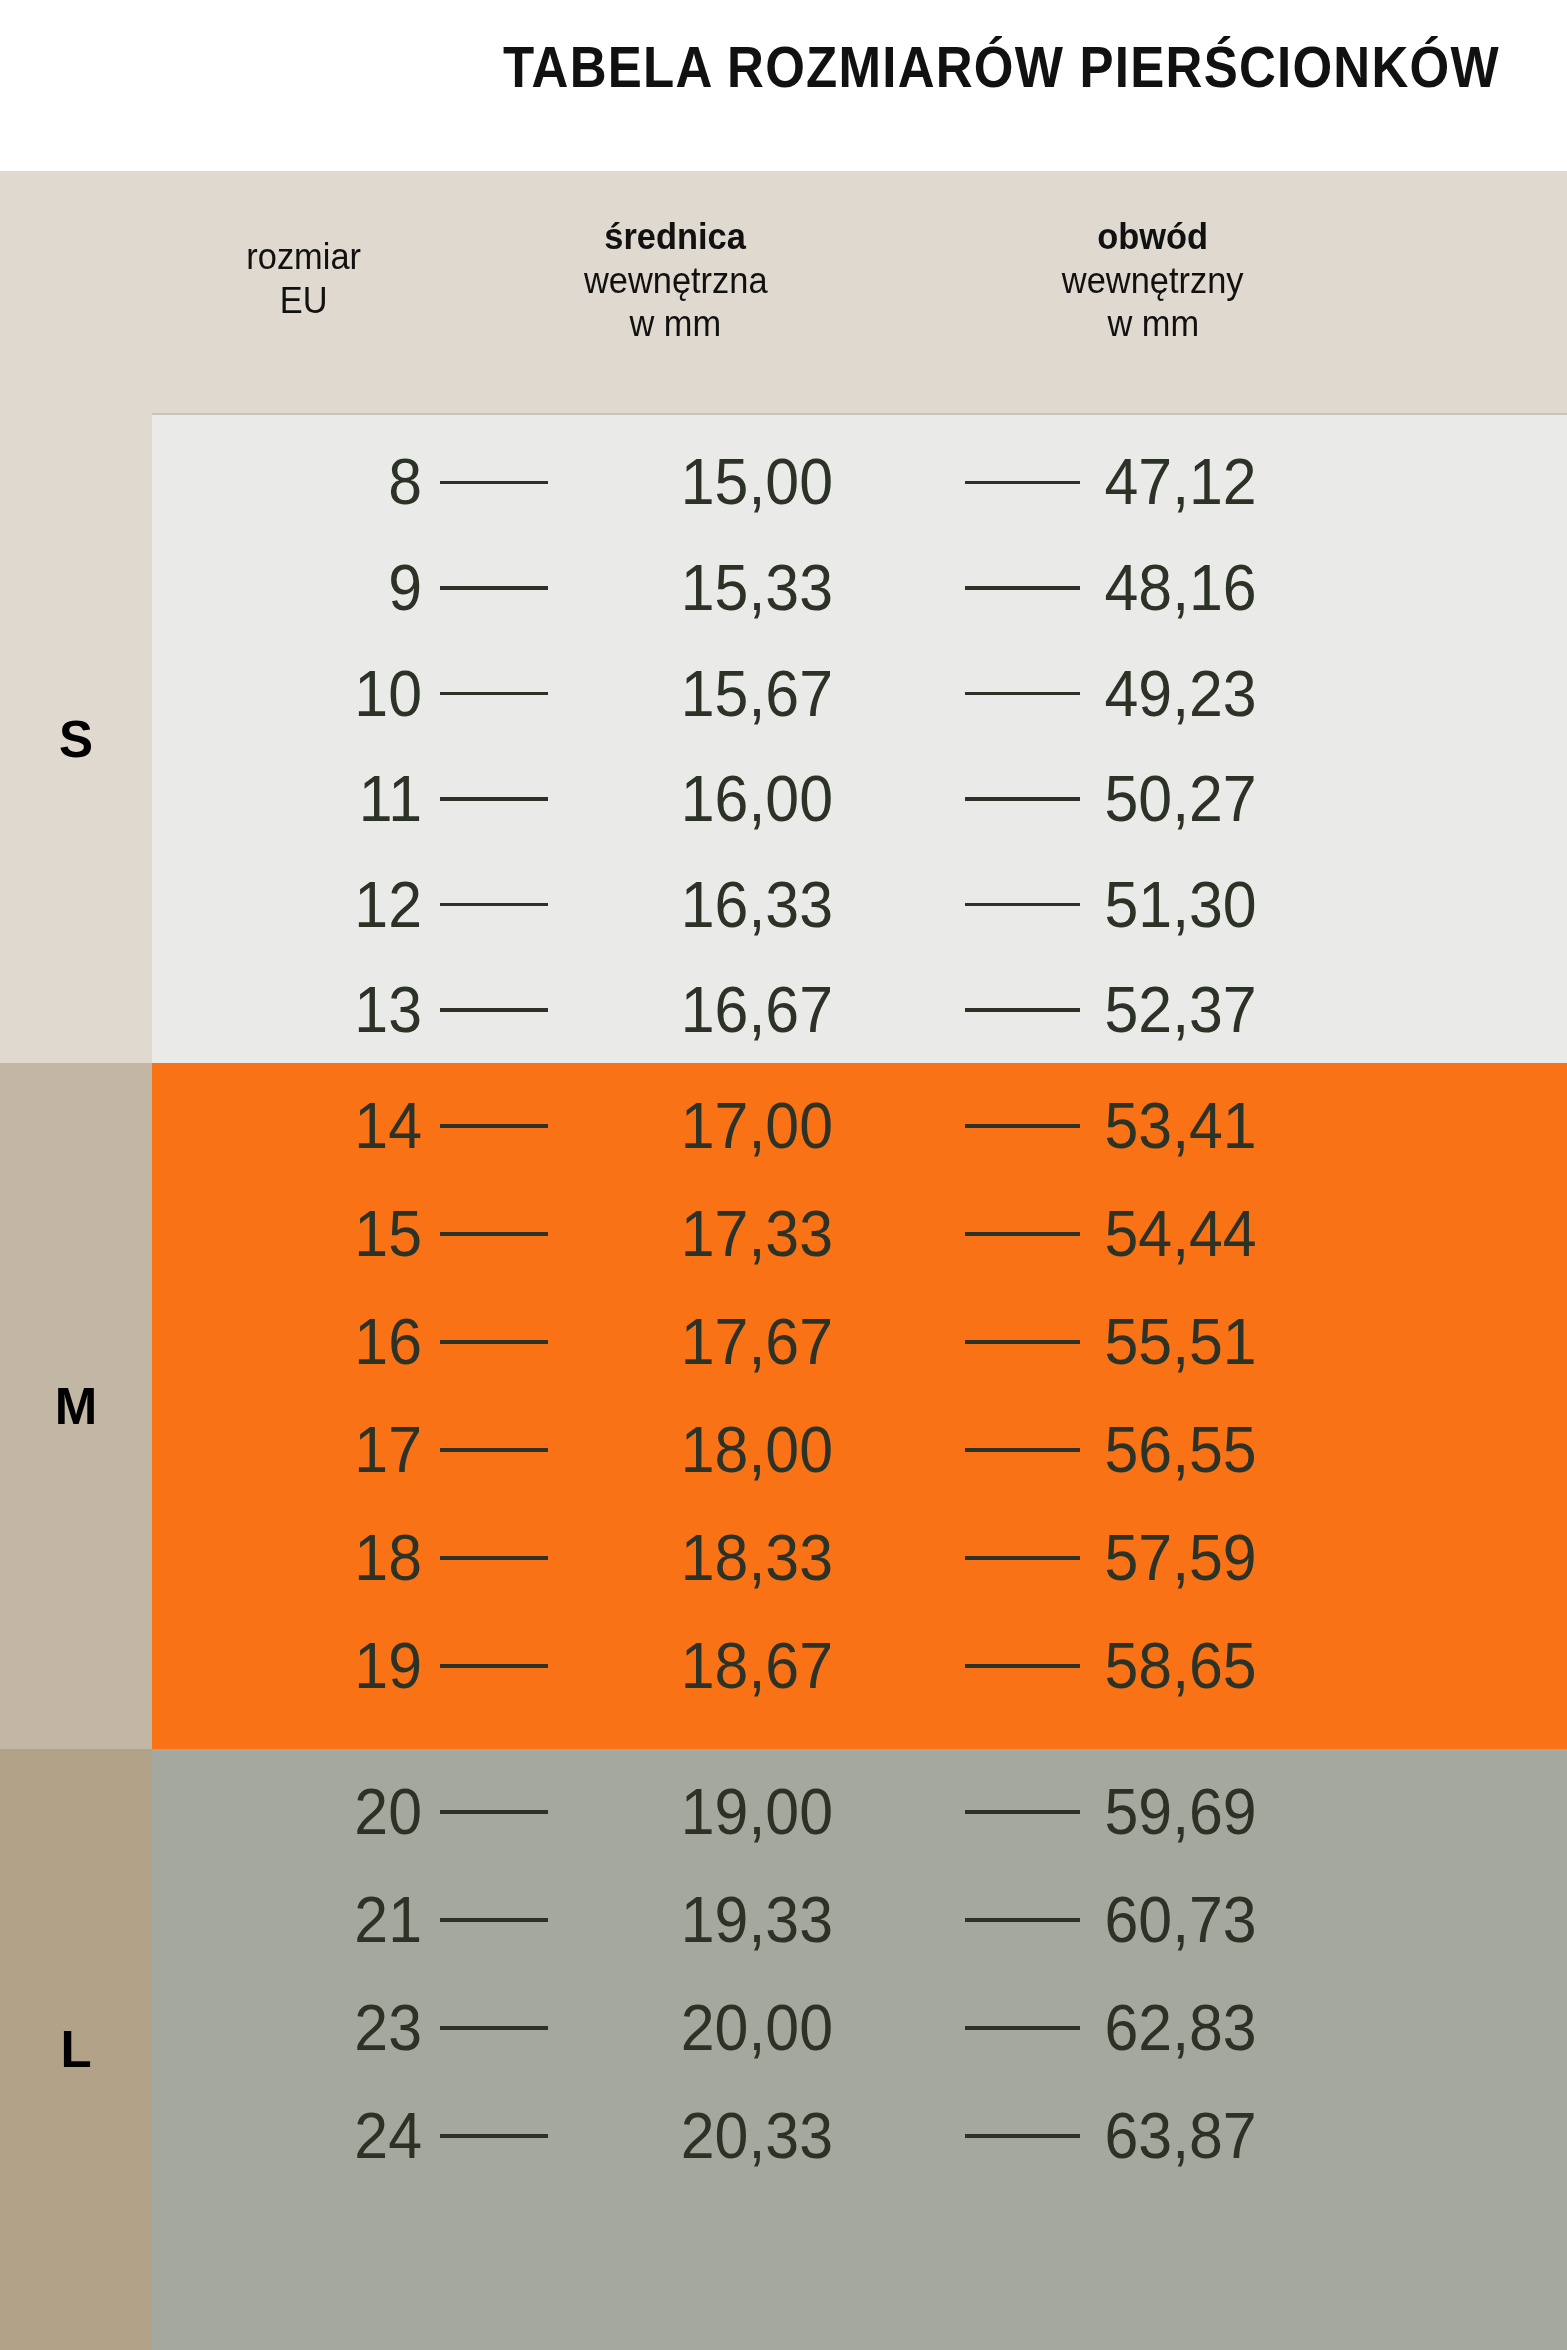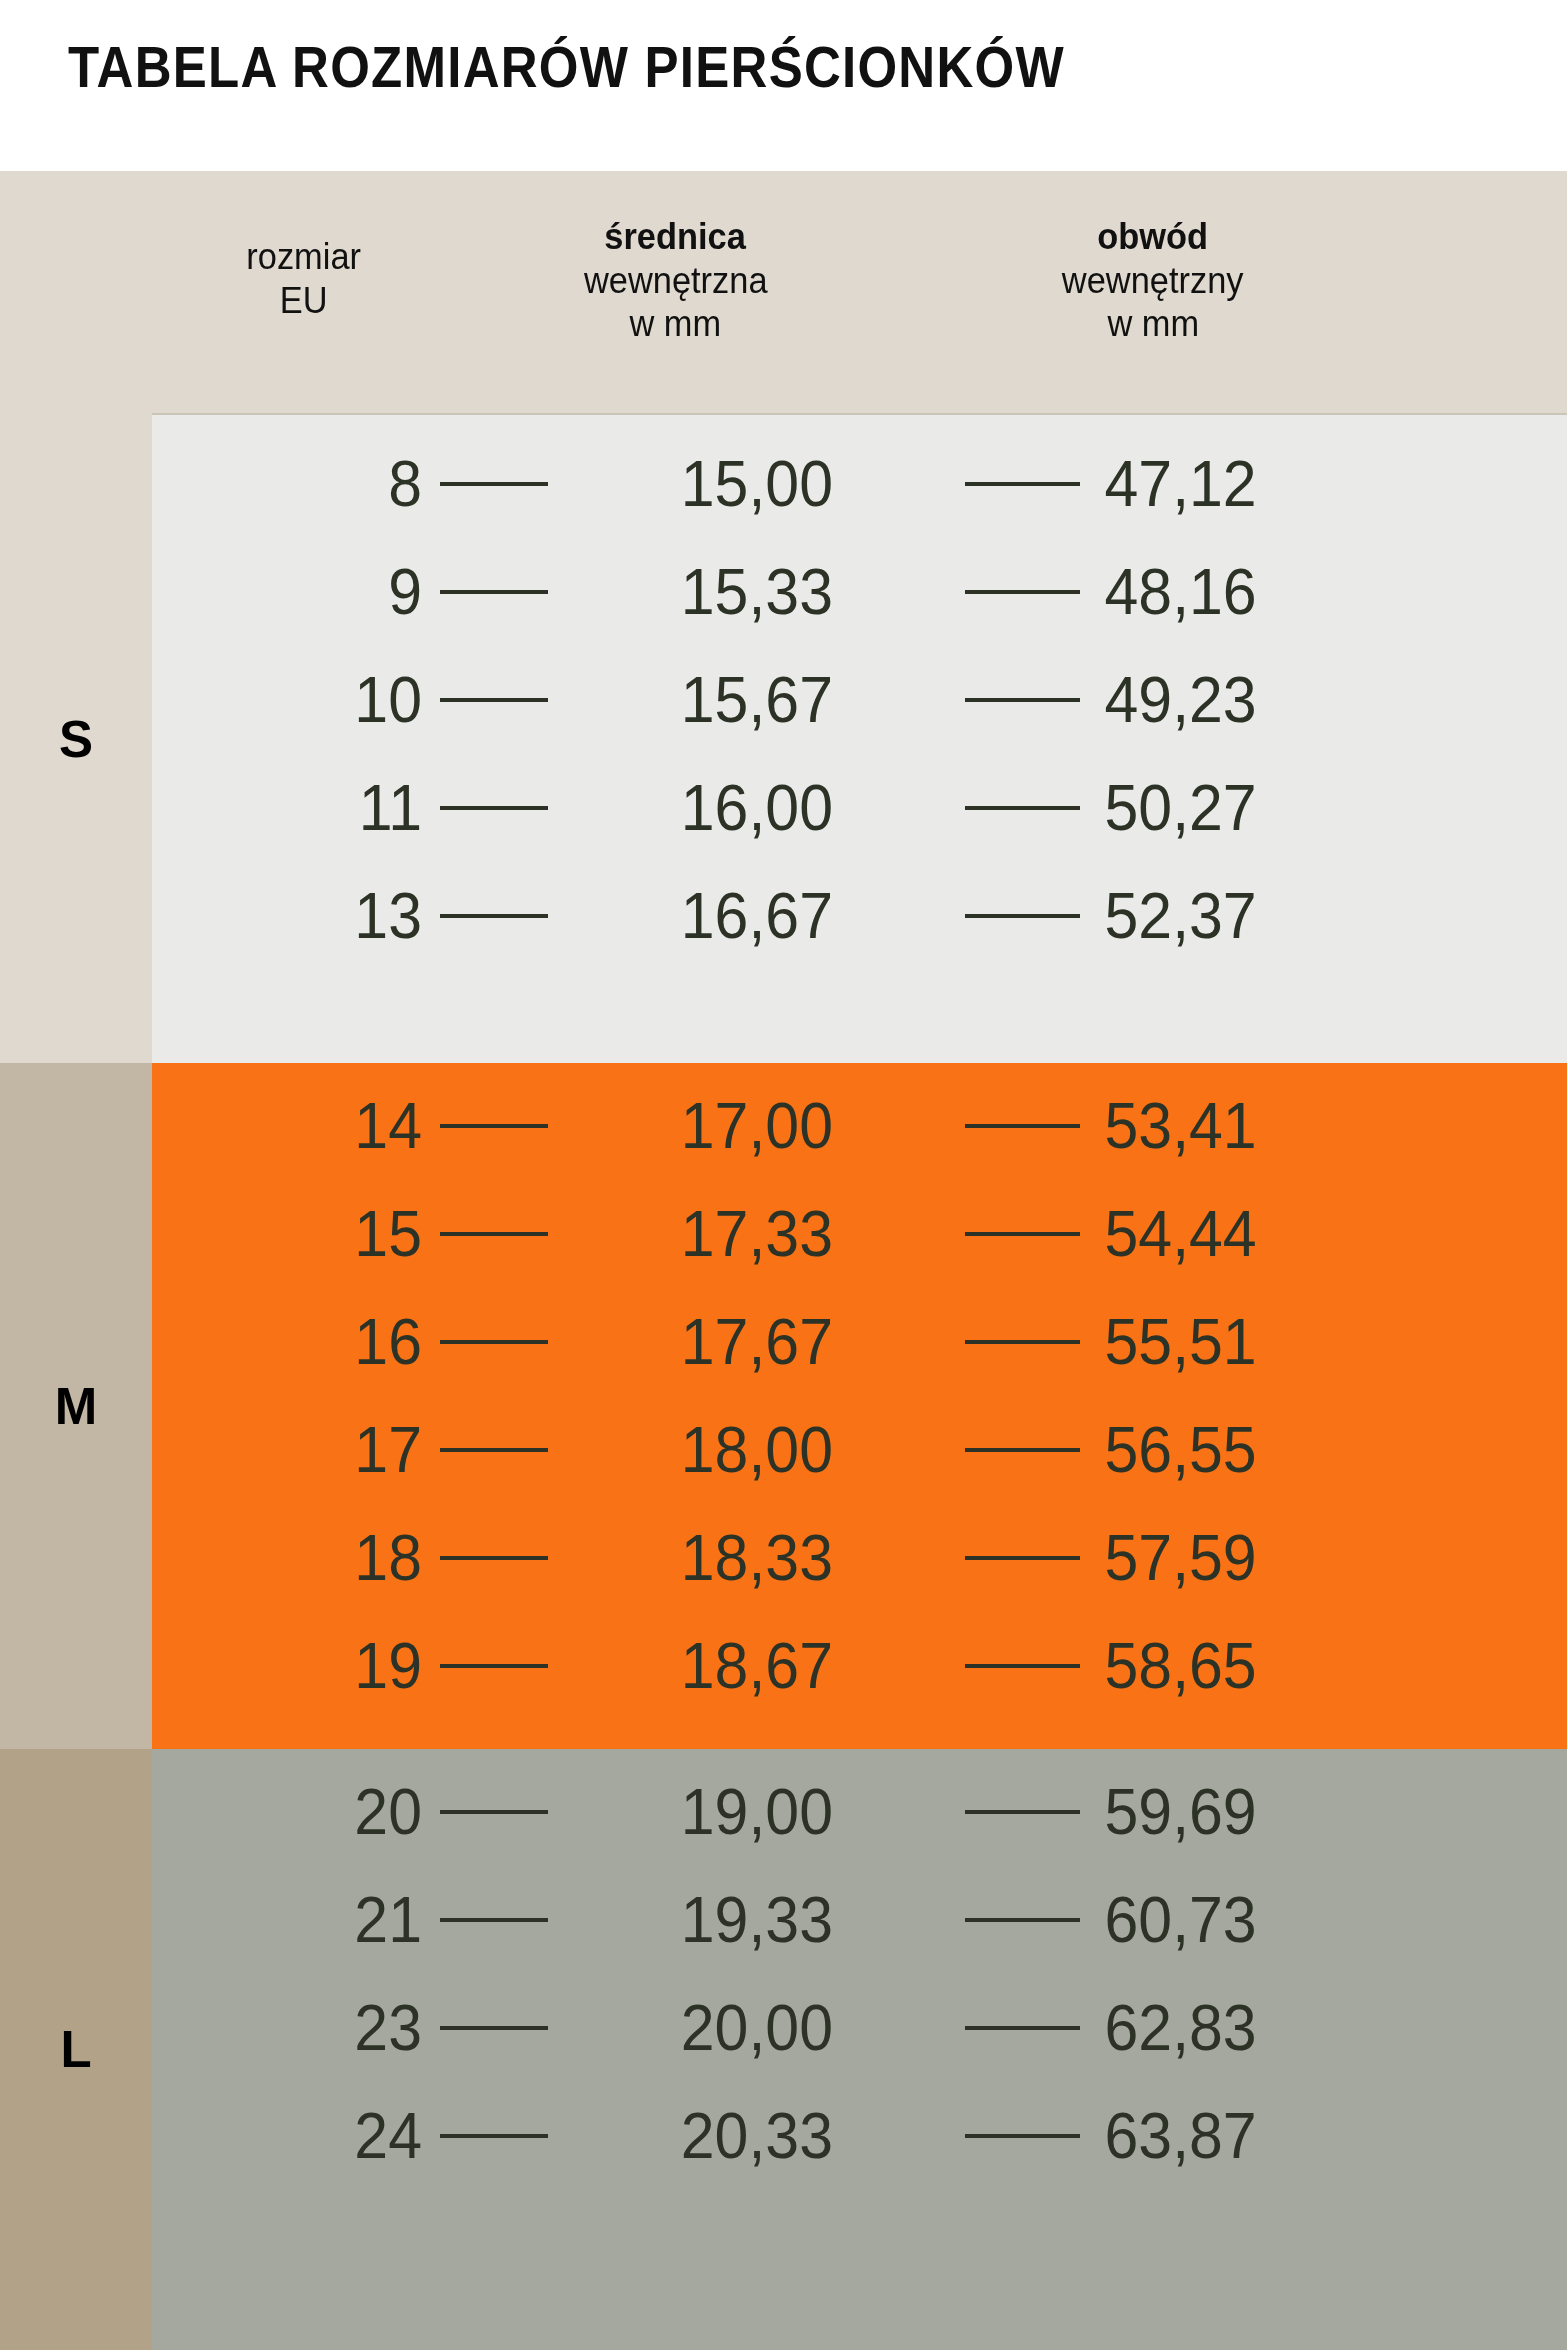--- a/index.html
+++ b/index.html
@@ -17,21 +17,21 @@
 
   
   .title-band {
     position: absolute;
     left: 0; top: 0;
     width: 1568px;
     height: 132px;
     background: #ffffff;
     display: flex;
     align-items: center;
-    justify-content: flex-start;
+    justify-content: flex-end;
   }
   .title-text {
     font-family: "Liberation Sans Narrow", "Liberation Sans", sans-serif;
     font-weight: bold;
     font-size: 58px;
     letter-spacing: 1.4px;
     color: #111111;
     transform: scaleX(0.88);
     transform-origin: center center;
     white-space: nowrap;
@@ -229,20 +229,27 @@
         <div class="cell c-circ">49,23</div>
       </div>
       <div class="row">
         <div class="cell c-eu">11</div>
         <div class="dash"></div>
         <div class="cell c-dia">16,00</div>
         <div class="dash dash-2"></div>
         <div class="cell c-circ">50,27</div>
       </div>
       <div class="row">
+        <div class="cell c-eu">12</div>
+        <div class="dash"></div>
+        <div class="cell c-dia">16,33</div>
+        <div class="dash dash-2"></div>
+        <div class="cell c-circ">51,30</div>
+      </div>
+      <div class="row">
         <div class="cell c-eu">13</div>
         <div class="dash"></div>
         <div class="cell c-dia">16,67</div>
         <div class="dash dash-2"></div>
         <div class="cell c-circ">52,37</div>
       </div>
     </div>
 </div>
 
 <div class="group grp-m">

